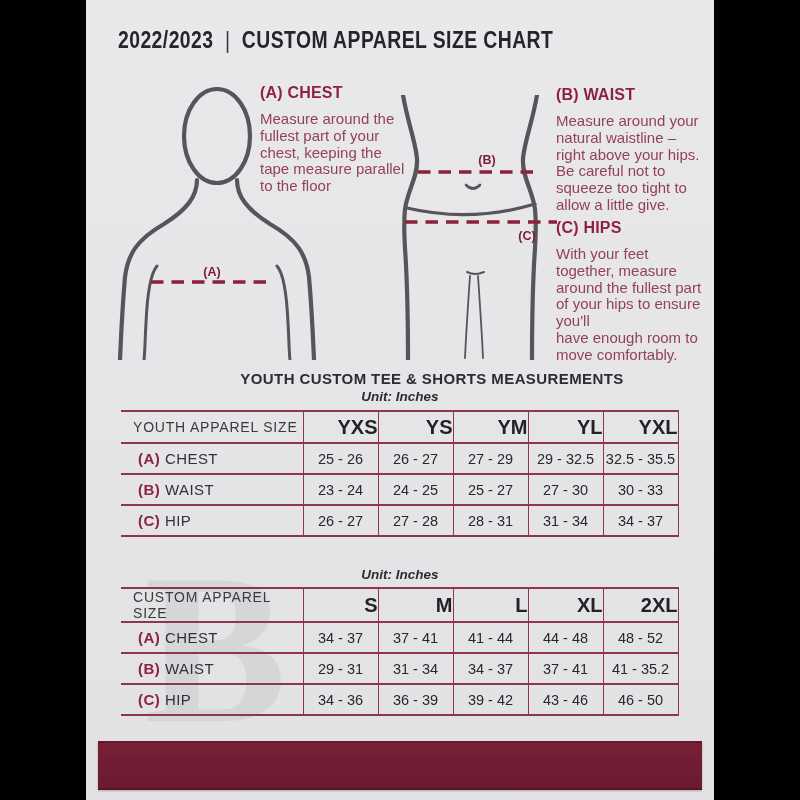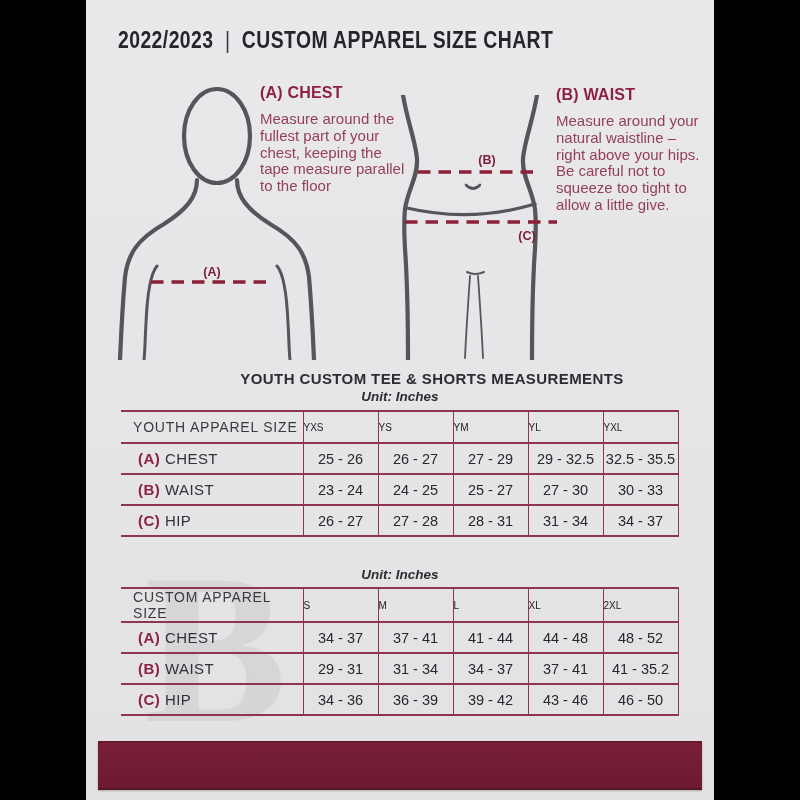--- a/index.html
+++ b/index.html
@@ -49,21 +49,21 @@
     table-layout:fixed;z-index:1;}
   .y-table{top:410px;} .a-table{top:587px;}
   .size-table col.c0{width:182px;} .size-table col.c{width:75px;}
   .size-table th,.size-table td{border:1.5px solid #8e3550;border-top-width:2px;
     border-bottom-width:2px;padding:0;margin-top:48px;}
   .size-table th:first-child,.size-table td:first-child{border-left:none;}
   .size-table thead th{height:30px;}
   .size-table tbody td{height:29px;}
   .size-table th.lbl{font-weight:normal;font-size:14px;letter-spacing:.8px;color:#3a3a3e;
     text-align:left;padding-left:12px;}
-  .size-table thead th.sz{font-weight:normal;font-size:10px;color:#232327;text-align:left;}
+  .size-table thead th.sz{font-weight:bold;font-size:20px;color:#232327;text-align:right;}
   .size-table td.lbl{text-align:left;padding-left:17px;font-size:15px;color:#313136;
     letter-spacing:.4px;}
   .size-table td.lbl .key{font-weight:bold;color:#8c2144;margin-right:5px;}
   .size-table td.val{text-align:center;font-size:14.5px;color:#28282c;}
   
   .footer-bar{position:absolute;left:12px;top:741px;width:604px;height:49px;
     background:linear-gradient(180deg,#7a2038 0%,#721d35 45%,#6c1a31 100%);
     box-shadow:inset 0 2px 0 rgba(0,0,0,.18), inset 0 -2px 0 rgba(0,0,0,.22), 0 1px 2px rgba(0,0,0,.25);
     z-index:2;}
 </style>
@@ -122,20 +122,28 @@
     <div class="instr instr-b">
       <h3>(B) WAIST</h3>
       <p>Measure around your
 natural waistline –
 right above your hips.
 Be careful not to
 squeeze too tight to
 allow a little give.</p>
     </div>
     <div class="instr instr-c">
+      <h3>(C) HIPS</h3>
+      <p>With your feet
+together, measure
+around the fullest part
+of your hips to ensure
+you'll
+have enough room to
+move comfortably.</p>
     </div>
 
     <div class="tbl-title y-title">YOUTH CUSTOM TEE &amp; SHORTS MEASUREMENTS</div>
     <div class="tbl-unit y-unit">Unit: Inches</div>
     <table class="size-table y-table">
       <colgroup>
           <col class="c0">
           <col class="c">
           <col class="c">
           <col class="c">

